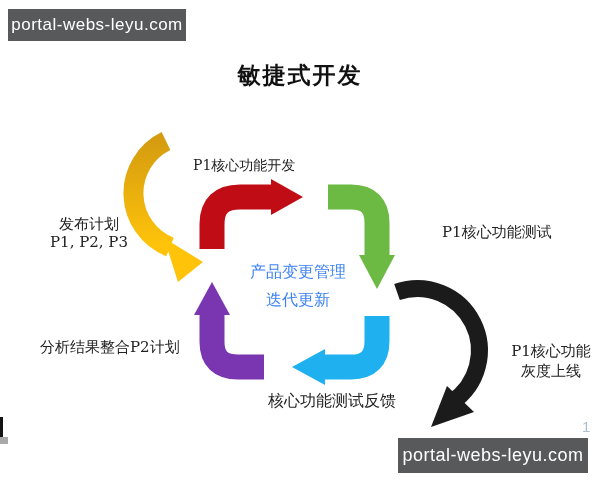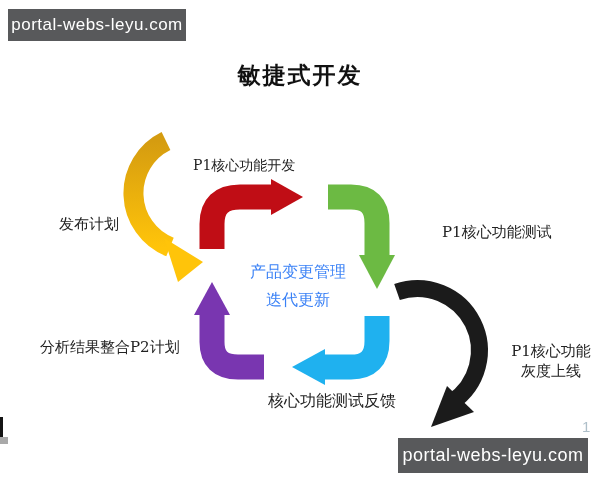--- a/index.html
+++ b/index.html
@@ -75,20 +75,21 @@
     <path d="M 264 367 L 238 367 Q 212 367 212 342 L 212 314" fill="none" stroke-width="25" stroke="#7936B0"></path>
     <polygon points="194,315 230,315 212,282" fill="#7936B0"></polygon>
   </svg>
 
   <div class="lbl lbl-top">P1核心功能开发</div>
 
   <div class="lbl lbl-right">P1核心功能测试</div>
 
   <div class="lbl lbl-left">
     <div>发布计划</div>
+    <div>P1, P2, P3</div>
   </div>
 
   <div class="lbl lbl-bottom-left">分析结果整合P2计划</div>
 
   <div class="lbl lbl-bottom">核心功能测试反馈</div>
 
   <div class="lbl lbl-bottom-right">
     <div>P1核心功能</div>
     <div>灰度上线</div>
   </div>

